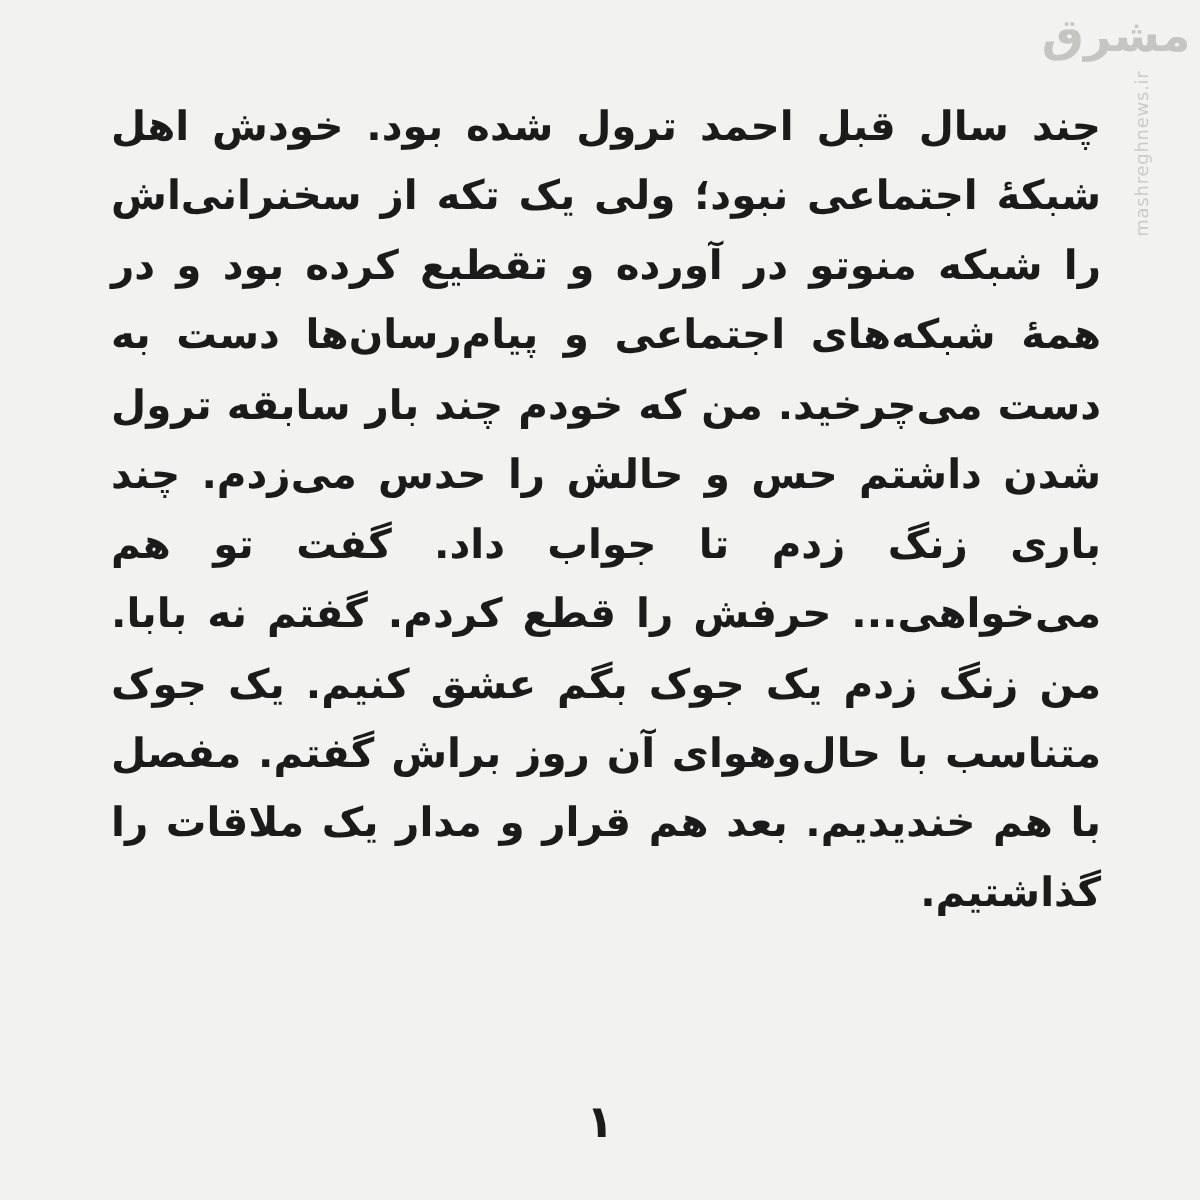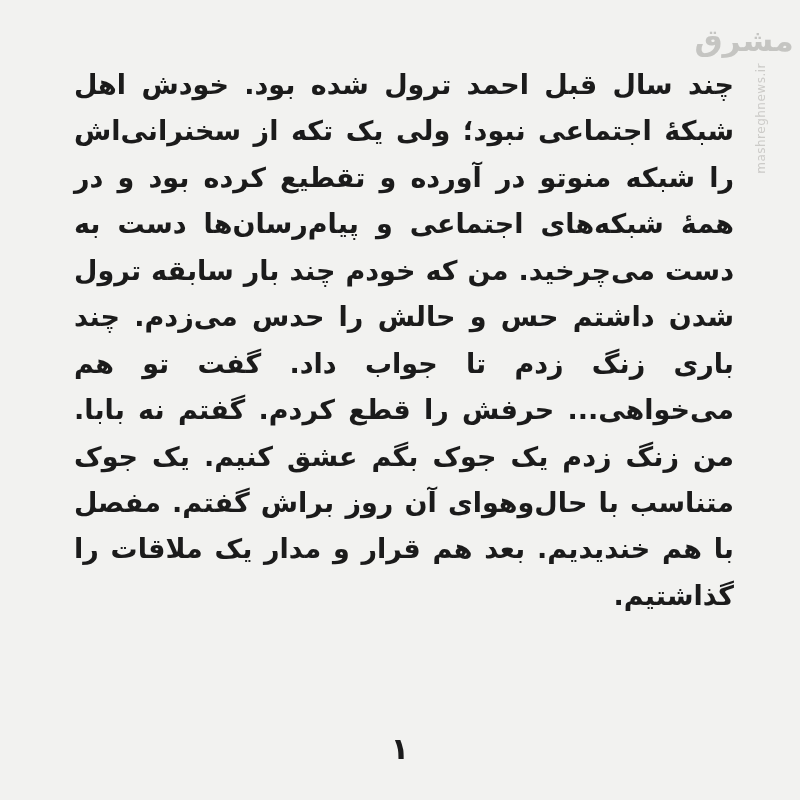--- a/index.html
+++ b/index.html
@@ -17,21 +17,21 @@
 
   .page {
     position: relative;
     width: 800px;
     height: 800px;
     box-sizing: border-box;
   }
 
   .watermark {
     position: absolute;
-    top: 24px;
+    top: 8px;
     left: 722px;
     width: 70px;
     height: 120px;
     color: #c9c9c6;
     font-family: "DejaVu Sans", sans-serif;
     font-size: 13px;
     line-height: 1.1;
     text-align: center;
     pointer-events: none;
     user-select: none;

